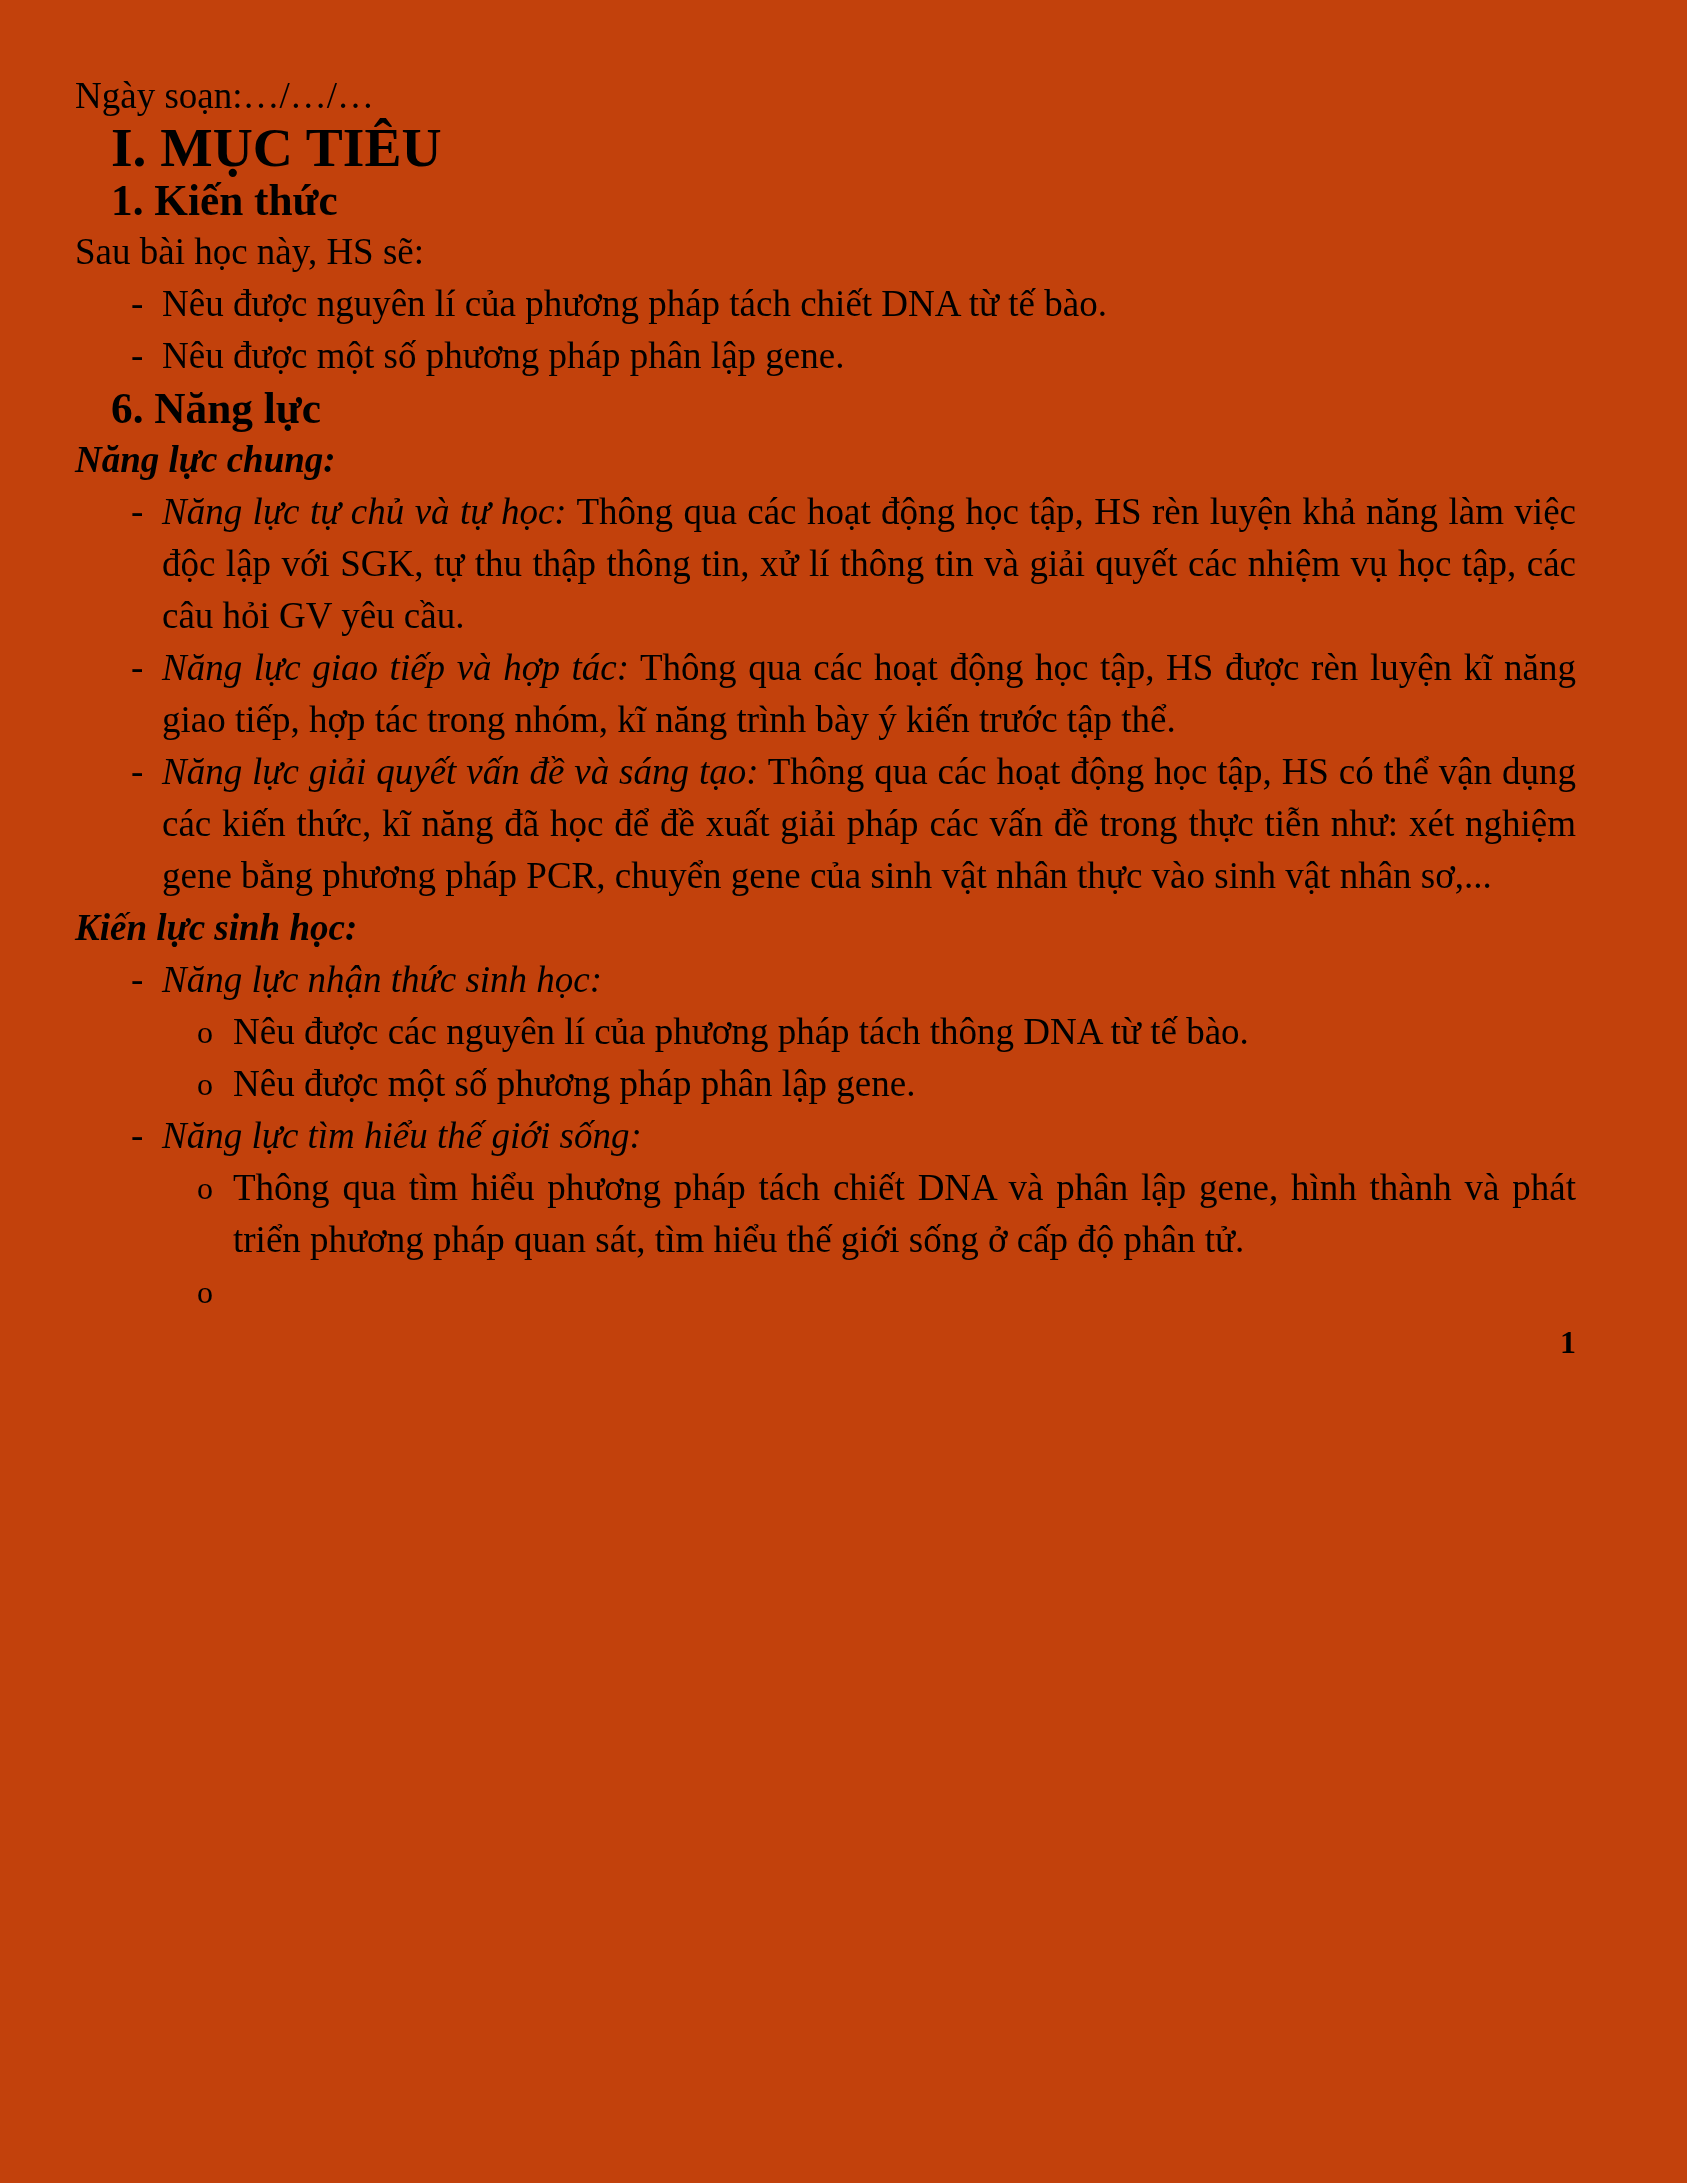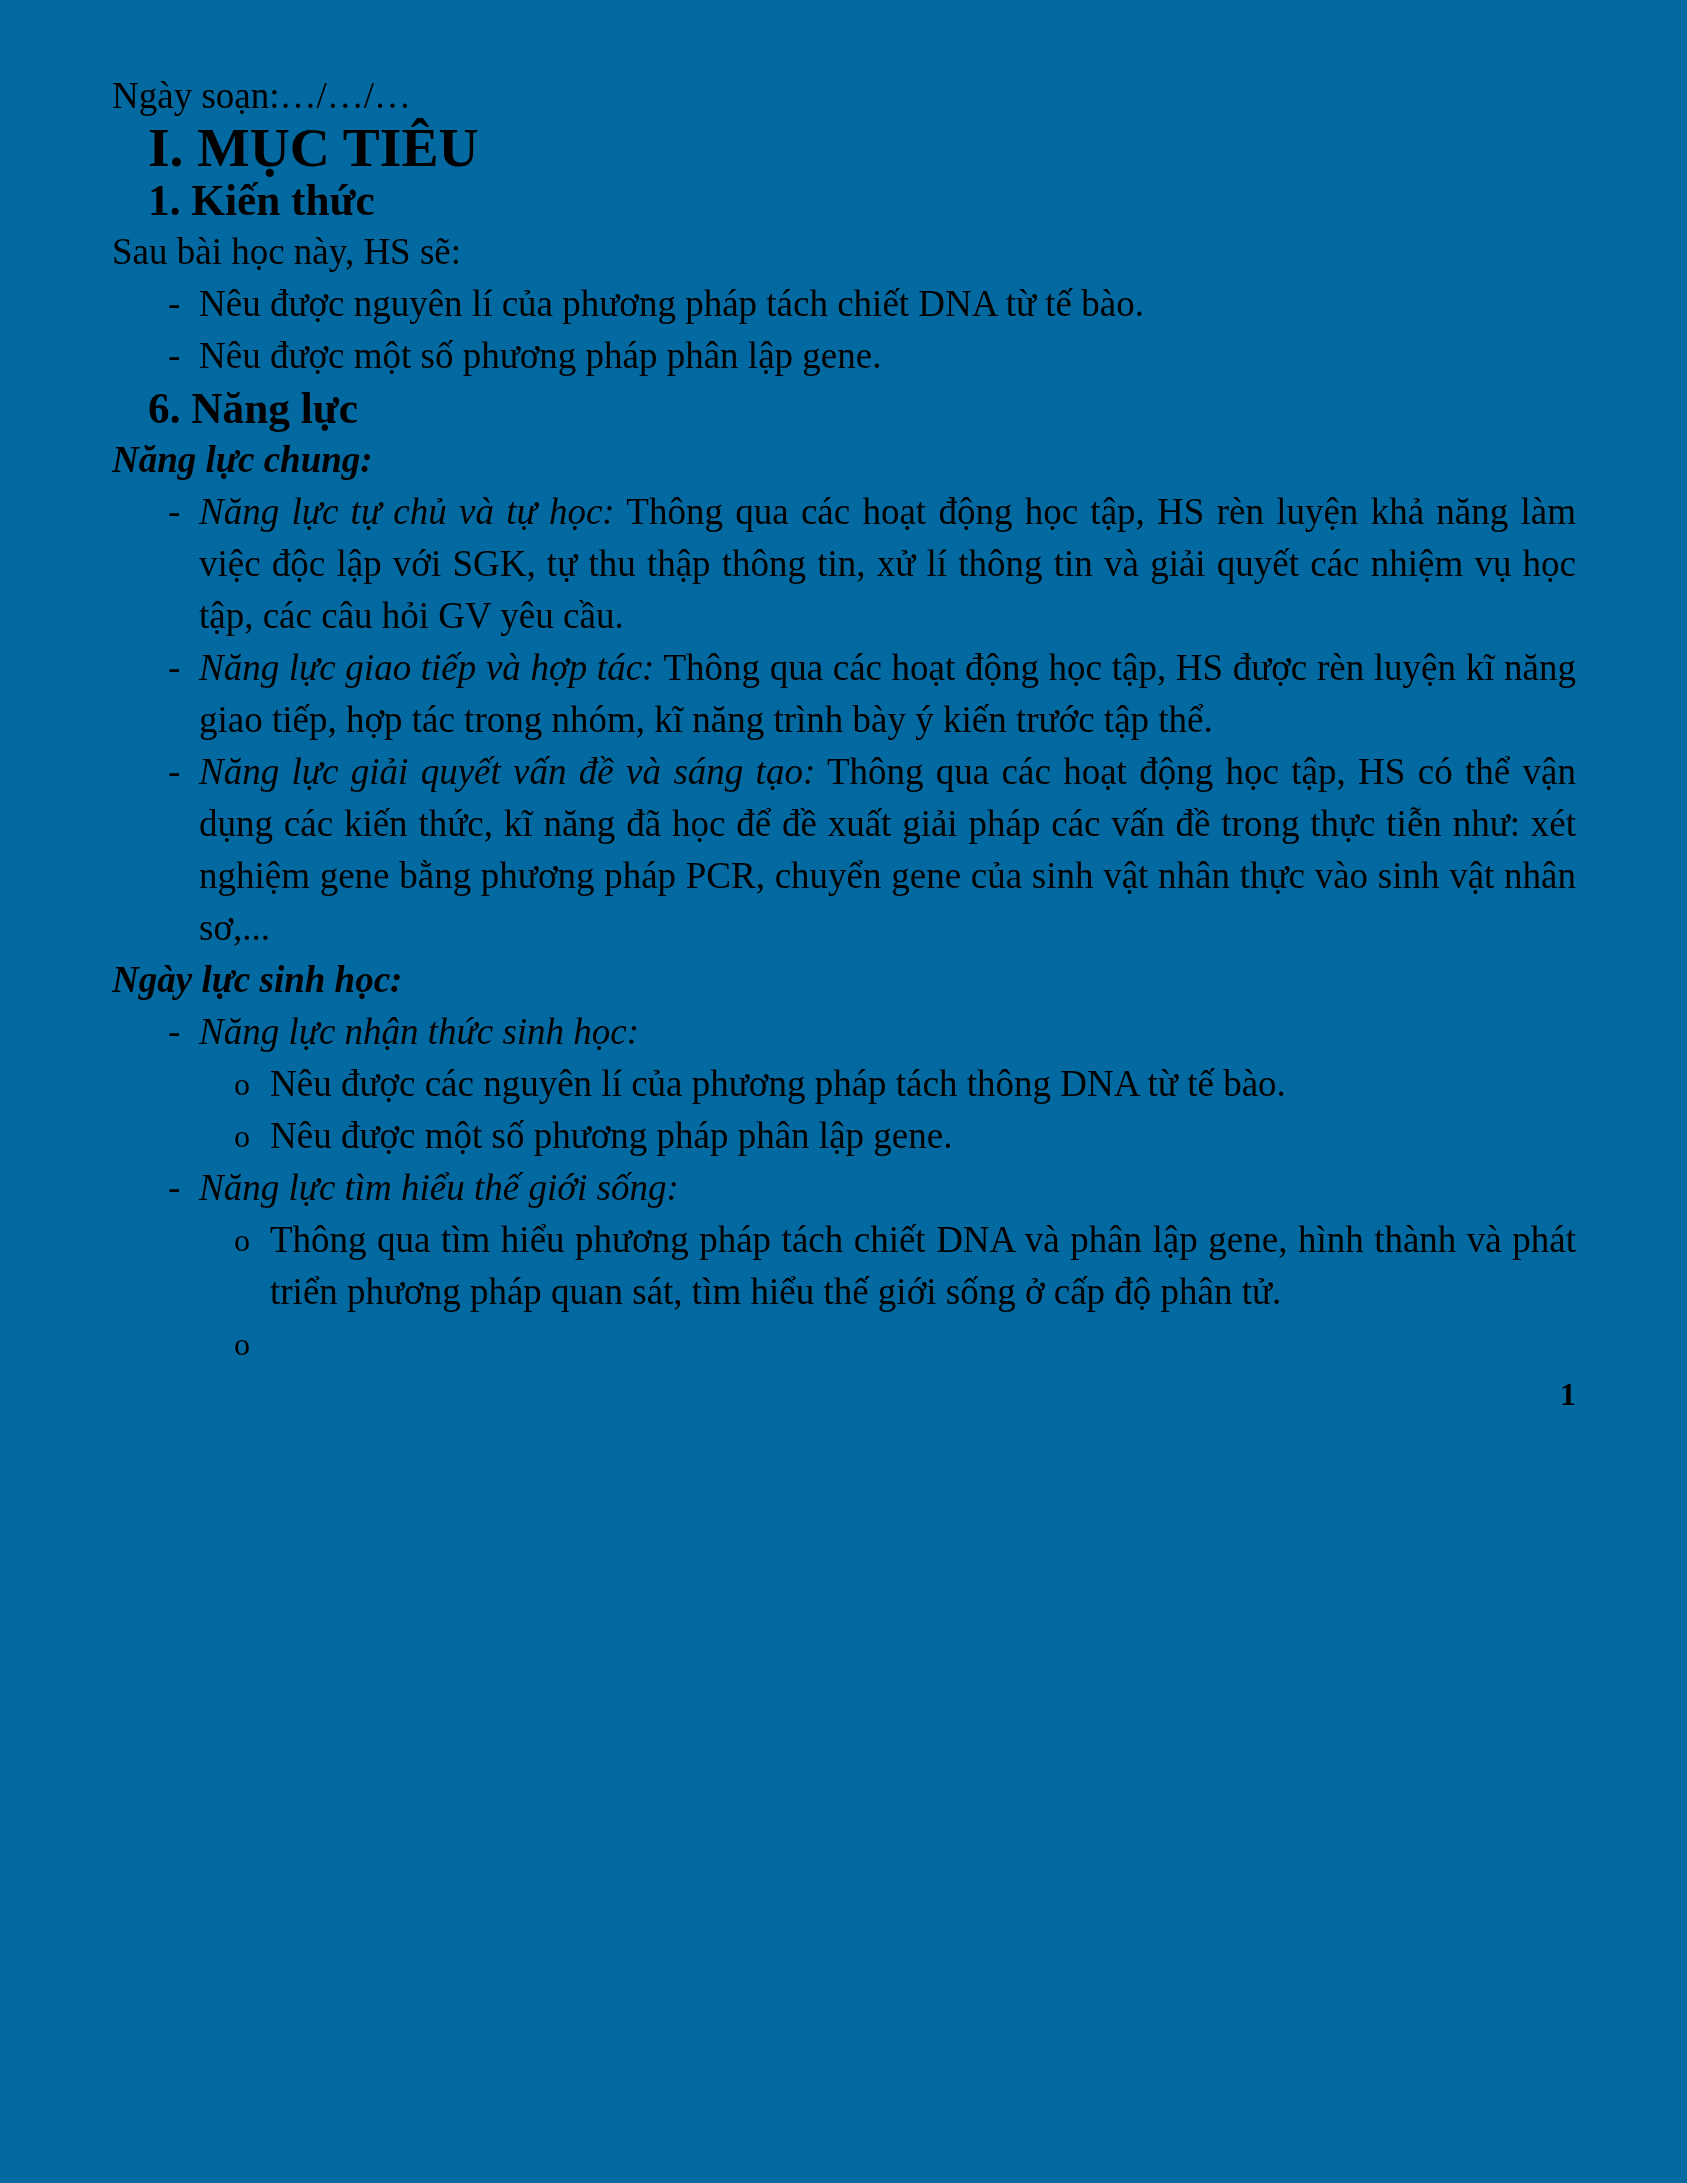--- a/index.html
+++ b/index.html
@@ -2,26 +2,26 @@
 <html style="font-size:12.7px"><head>
 <meta charset="utf-8">
 <style>
   * { margin: 0; padding: 0; box-sizing: border-box; }
   html, body { background: #e8e8e8; }
   .page {
     position: relative;
     width: 1687px;
     height: 2183px;
     margin: 0 auto;
-    background: #0369a1;
+    background: #c2410c;
     color: #000000;
     font-family: "Liberation Serif", "DejaVu Serif", serif;
     font-size: 37px;
     line-height: 52px;
-    padding: 70px 111px 0 112px;
+    padding: 70px 111px 0 75px;
   }
   p, h1, h2, h3, ul, li, div { margin: 0; }
   .title {
     text-align: center;
     font-weight: bold;
     font-size: 37px;
   }
   .bold { font-weight: bold; margin-left: 36px; }
   .bold-italic { font-weight: bold; font-style: italic; }
   ul { list-style: none; }
@@ -77,21 +77,21 @@
   <h3 class="bold">6. Năng lực</h3>
 
   <p class="bold-italic">Năng lực chung:</p>
 
   <ul>
     <li class="dash-item"><span class="marker">-</span><span class="lead">Năng lực tự chủ và tự học:</span> <span>Thông qua các hoạt động học tập, HS rèn luyện khả năng làm việc độc lập với SGK, tự thu thập thông tin, xử lí thông tin và giải quyết các nhiệm vụ học tập, các câu hỏi GV yêu cầu.</span></li>
     <li class="dash-item"><span class="marker">-</span><span class="lead">Năng lực giao tiếp và hợp tác:</span> <span>Thông qua các hoạt động học tập, HS được rèn luyện kĩ năng giao tiếp, hợp tác trong nhóm, kĩ năng trình bày ý kiến trước tập thể.</span></li>
     <li class="dash-item"><span class="marker">-</span><span class="lead">Năng lực giải quyết vấn đề và sáng tạo:</span> <span>Thông qua các hoạt động học tập, HS có thể vận dụng các kiến thức, kĩ năng đã học để đề xuất giải pháp các vấn đề trong thực tiễn như: xét nghiệm gene bằng phương pháp PCR, chuyển gene của sinh vật nhân thực vào sinh vật nhân sơ,...</span></li>
   </ul>
 
-  <p class="bold-italic">Ngày lực sinh học:</p>
+  <p class="bold-italic">Kiến lực sinh học:</p>
 
   <ul>
     <li class="dash-item"><span class="marker">-</span><span class="lead">Năng lực nhận thức sinh học:</span></li>
   </ul>
   <ul>
     <li class="o-item"><span class="marker">o</span><span>Nêu được các nguyên lí của phương pháp tách thông DNA từ tế bào.</span></li>
     <li class="o-item"><span class="marker">o</span><span>Nêu được một số phương pháp phân lập gene.</span></li>
   </ul>
 
   <ul>

